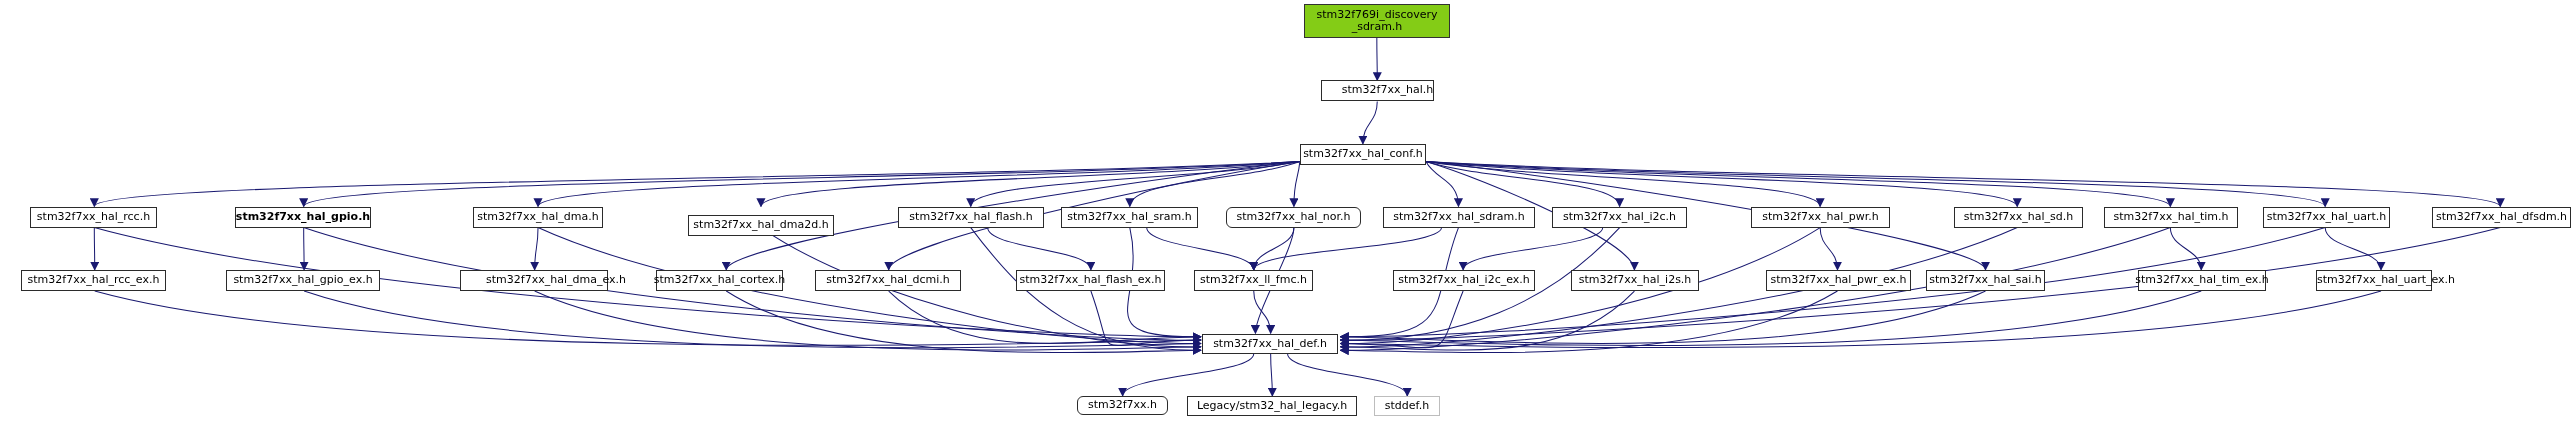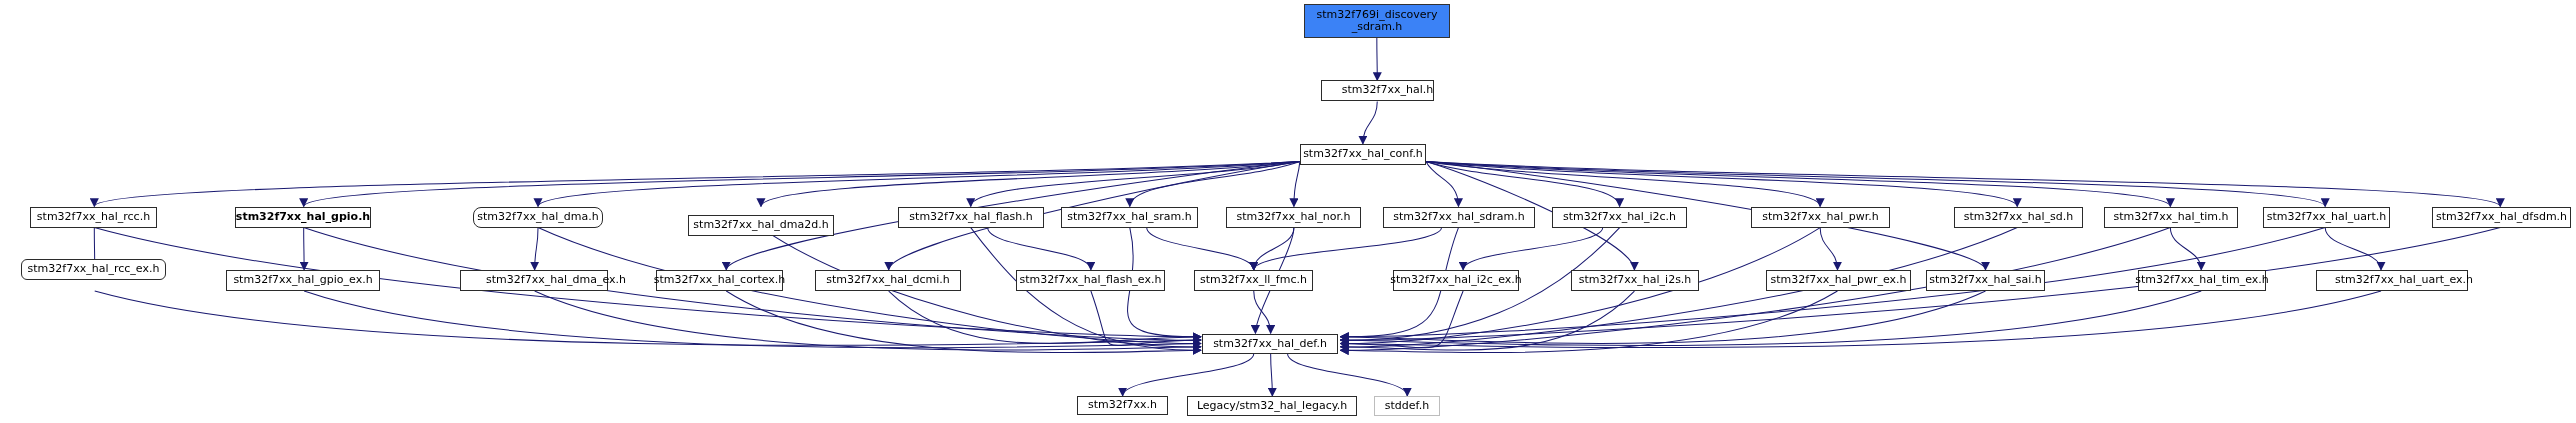--- a/index.html
+++ b/index.html
@@ -21,21 +21,21 @@
     line-height:1.15;
     display:flex;
     align-items:center;
     justify-content:center;
     text-align:center;
     white-space:pre;
     cursor:pointer;
     z-index:2;
   }
   .node.main{
-    background:#3b82f6;
+    background:#84cc16;
     border:1.7px solid #323232;
     cursor:default;
   }
   .node.external{
     border:0.8px solid #bdbdbd;
     cursor:default;
   }
 </style>
 </head>
 <body>
@@ -109,43 +109,43 @@
       <path d="M1500.5,418 C1500.5,443 1502.5,443 1502.5,468" fill="none" stroke="#191970" stroke-width="1.2" marker-end="url(#arr)"></path>
       <path d="M1520.5,418 C1520.5,443 1662,443 1662,468" fill="none" stroke="#191970" stroke-width="1.2" marker-end="url(#arr)"></path>
     </svg>
 
 <div class="node main" style="left: 1304px; top: 4.2px; width: 146px; height: 34px;">stm32f769i_discovery
 _sdram.h</div>
     <div class="node" style="left: 1321px; top: 80px; width: 113px; height: 21px; padding-left: 20px;">stm32f7xx_hal.h</div>
     <div class="node" style="left: 1300px; top: 144px; width: 126px; height: 21px;">stm32f7xx_hal_conf.h</div>
     <div class="node" style="left: 30px; top: 207px; width: 127px; height: 21px;">stm32f7xx_hal_rcc.h</div>
     <div class="node" style="left: 235px; top: 207px; width: 136px; height: 21px; font-weight: bold;">stm32f7xx_hal_gpio.h</div>
-    <div class="node" style="left: 473px; top: 207px; width: 130px; height: 21px; border-radius: 8px;">stm32f7xx_hal_dma.h</div>
+    <div class="node" style="left: 473px; top: 207px; width: 130px; height: 21px;">stm32f7xx_hal_dma.h</div>
     <div class="node" style="left: 688px; top: 207px; width: 146px; height: 21px; margin-top: 8px;">stm32f7xx_hal_dma2d.h</div>
     <div class="node" style="left: 898px; top: 207px; width: 146px; height: 21px;">stm32f7xx_hal_flash.h</div>
     <div class="node" style="left: 1061px; top: 207px; width: 137px; height: 21px;">stm32f7xx_hal_sram.h</div>
-    <div class="node" style="left: 1226px; top: 207px; width: 135px; height: 21px;">stm32f7xx_hal_nor.h</div>
+    <div class="node" style="left: 1226px; top: 207px; width: 135px; height: 21px; border-radius: 6px;">stm32f7xx_hal_nor.h</div>
     <div class="node" style="left: 1383px; top: 207px; width: 152px; height: 21px;">stm32f7xx_hal_sdram.h</div>
     <div class="node" style="left: 1552px; top: 207px; width: 135px; height: 21px;">stm32f7xx_hal_i2c.h</div>
     <div class="node" style="left: 1751px; top: 207px; width: 139px; height: 21px;">stm32f7xx_hal_pwr.h</div>
     <div class="node" style="left: 1954px; top: 207px; width: 129px; height: 21px;">stm32f7xx_hal_sd.h</div>
     <div class="node" style="left: 2104px; top: 207px; width: 134px; height: 21px;">stm32f7xx_hal_tim.h</div>
     <div class="node" style="left: 2263px; top: 207px; width: 127px; height: 21px;">stm32f7xx_hal_uart.h</div>
     <div class="node" style="left: 2432px; top: 207px; width: 139px; height: 21px;">stm32f7xx_hal_dfsdm.h</div>
-    <div class="node" style="left: 21px; top: 259px; width: 145px; height: 21px; border-radius: 6px;">stm32f7xx_hal_rcc_ex.h</div>
+    <div class="node" style="left: 21px; top: 270px; width: 145px; height: 21px;">stm32f7xx_hal_rcc_ex.h</div>
     <div class="node" style="left: 226px; top: 270px; width: 154px; height: 21px;">stm32f7xx_hal_gpio_ex.h</div>
     <div class="node" style="left: 460px; top: 270px; width: 148px; height: 21px; padding-left: 44px;">stm32f7xx_hal_dma_ex.h</div>
     <div class="node" style="left: 656px; top: 270px; width: 127px; height: 21px;">stm32f7xx_hal_cortex.h</div>
     <div class="node" style="left: 815px; top: 270px; width: 146px; height: 21px;">stm32f7xx_hal_dcmi.h</div>
     <div class="node" style="left: 1016px; top: 270px; width: 149px; height: 21px;">stm32f7xx_hal_flash_ex.h</div>
     <div class="node" style="left: 1194px; top: 270px; width: 119px; height: 21px;">stm32f7xx_ll_fmc.h</div>
-    <div class="node" style="left: 1393px; top: 270px; width: 126px; height: 21px;">stm32f7xx_hal_i2c_ex.h</div>
+    <div class="node" style="left: 1393px; top: 270px; width: 142px; height: 21px;">stm32f7xx_hal_i2c_ex.h</div>
     <div class="node" style="left: 1571px; top: 270px; width: 128px; height: 21px;">stm32f7xx_hal_i2s.h</div>
     <div class="node" style="left: 1766px; top: 270px; width: 145px; height: 21px;">stm32f7xx_hal_pwr_ex.h</div>
     <div class="node" style="left: 1926px; top: 270px; width: 119px; height: 21px;">stm32f7xx_hal_sai.h</div>
     <div class="node" style="left: 2138px; top: 270px; width: 128px; height: 21px;">stm32f7xx_hal_tim_ex.h</div>
-    <div class="node" style="left: 2316px; top: 270px; width: 152px; height: 21px; padding-left: 24px;">stm32f7xx_hal_uart_ex.h</div>
+    <div class="node" style="left: 2316px; top: 270px; width: 116px; height: 21px; padding-left: 24px;">stm32f7xx_hal_uart_ex.h</div>
     <div class="node" style="left: 1202px; top: 334px; width: 136px; height: 20.3px;">stm32f7xx_hal_def.h</div>
-    <div class="node" style="left: 1077px; top: 396px; width: 91px; height: 19px;">stm32f7xx.h</div>
+    <div class="node" style="left: 1077px; top: 396px; width: 91px; height: 19px; border-radius: 6px;">stm32f7xx.h</div>
     <div class="node" style="left: 1187px; top: 396px; width: 170px; height: 20.3px;">Legacy/stm32_hal_legacy.h</div>
     <div class="node external" style="left: 1374px; top: 396px; width: 66px; height: 20.3px;">stddef.h</div>
   </div>
 
 
 </body></html>

